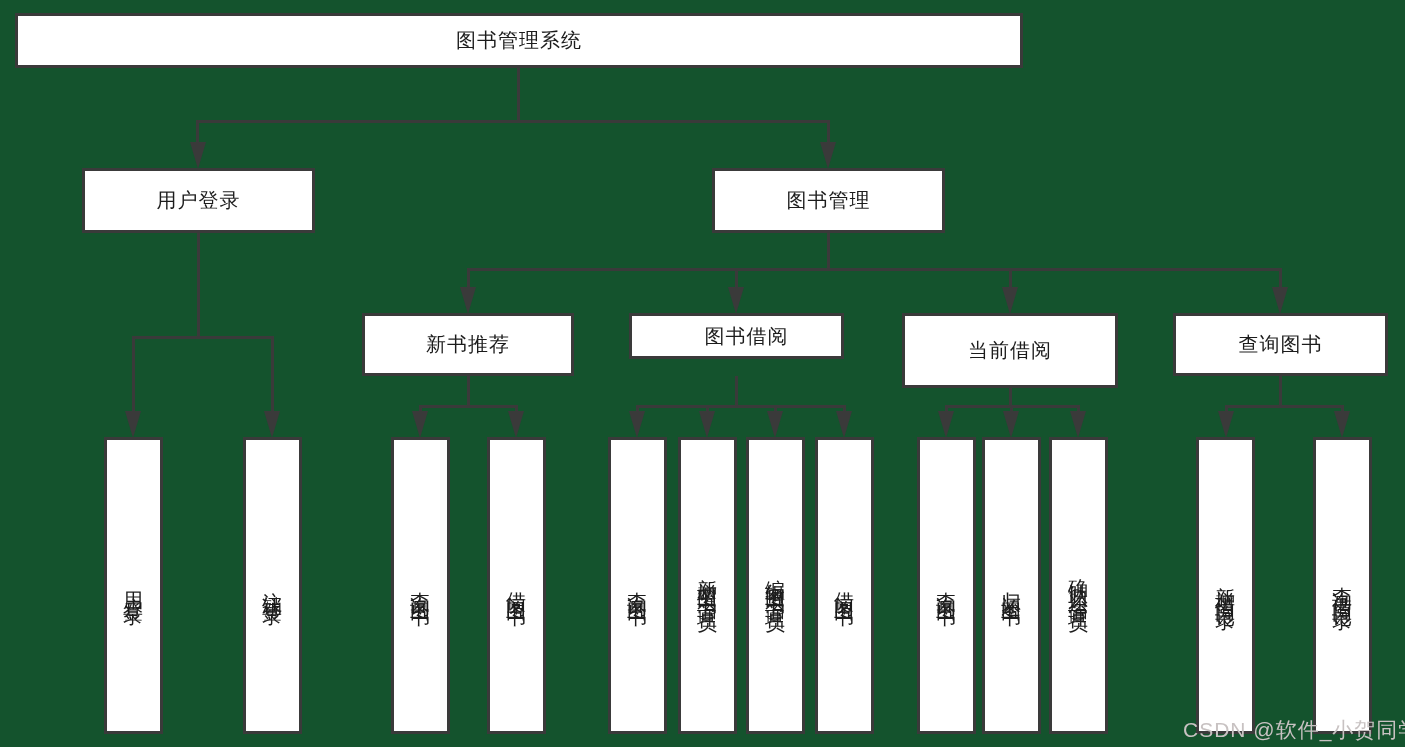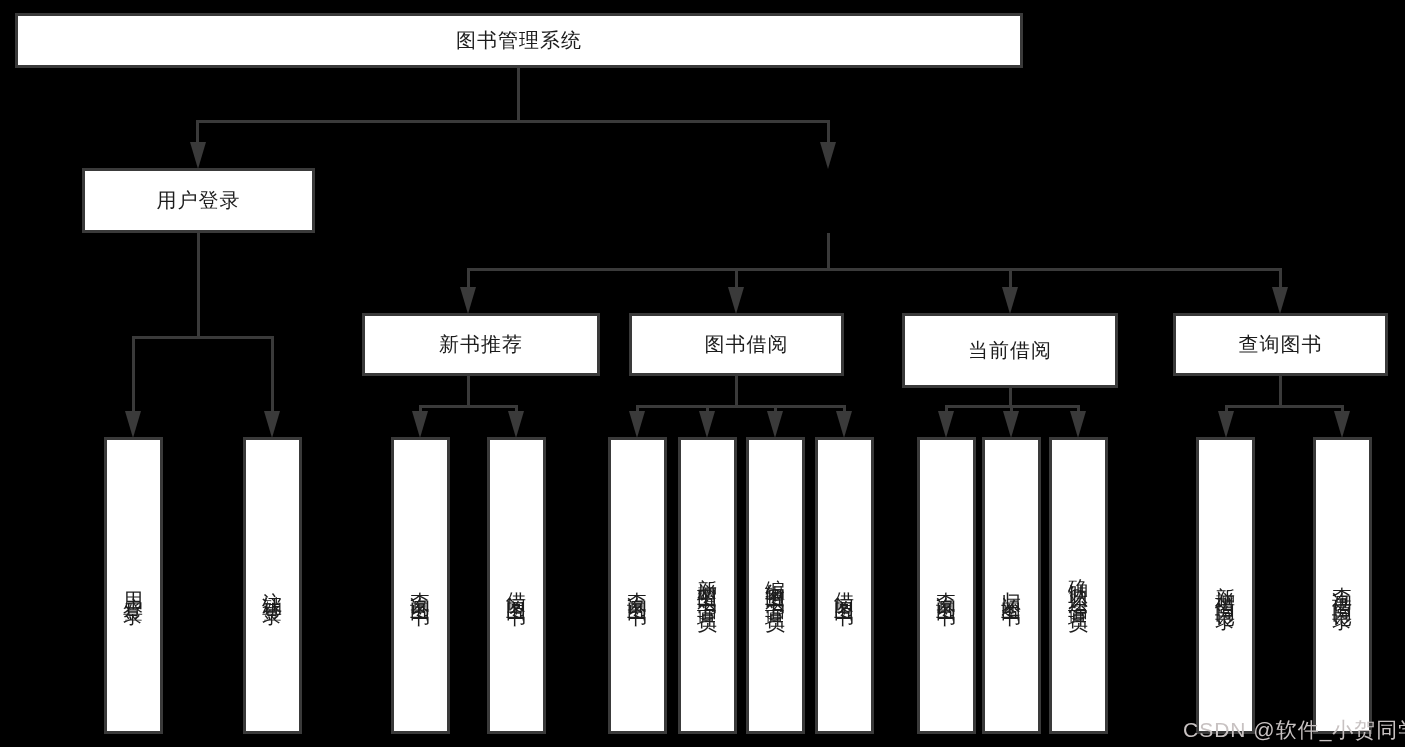--- a/index.html
+++ b/index.html
@@ -4,21 +4,21 @@
 <style>
   :root{
     --line:#3a3a3a;
     --text:#1c1c1c;
   }
   html,body{margin:0;padding:0;background:#fff;}
   #canvas{
     position:relative;
     width:1405px;
     height:747px;
-    background:#000000;
+    background:#14532d;
     font-family:"Liberation Sans","DejaVu Sans",sans-serif;
     overflow:hidden;
   }
   .box{
     position:absolute;
     box-sizing:border-box;
     border:3px solid var(--line);
     background:#fff;
     display:flex;
     align-items:center;
@@ -68,25 +68,28 @@
 
 <div id="canvas">
 
   <div class="box" style="left:15px;top:13px;width:1008px;height:55px;">
     <span>图书管理系统</span>
   </div>
 
   <div class="box" style="left:82px;top:168px;width:233px;height:65px;">
     <span>用户登录</span>
   </div>
-
-  <div class="box" style="left:362px;top:313px;width:238px;height:63px;">
+  <div class="box" style="left:712px;top:168px;width:233px;height:65px;">
+    <span>图书管理</span>
+  </div>
+
+  <div class="box" style="left:362px;top:313px;width:212px;height:63px;">
     <span>新书推荐</span>
   </div>
-  <div class="box" style="left:629px;top:313px;width:215px;height:63px;padding-left:20px;">
+  <div class="box" style="left:629px;top:313px;width:215px;height:46px;padding-left:20px;">
     <span>图书借阅</span>
   </div>
   <div class="box" style="left:902px;top:313px;width:216px;height:75px;">
     <span>当前借阅</span>
   </div>
   <div class="box" style="left:1173px;top:313px;width:215px;height:63px;">
     <span>查询图书</span>
   </div>
 
   <div class="box leaf" style="left:104px;top:437px;width:59px;height:297px;">

